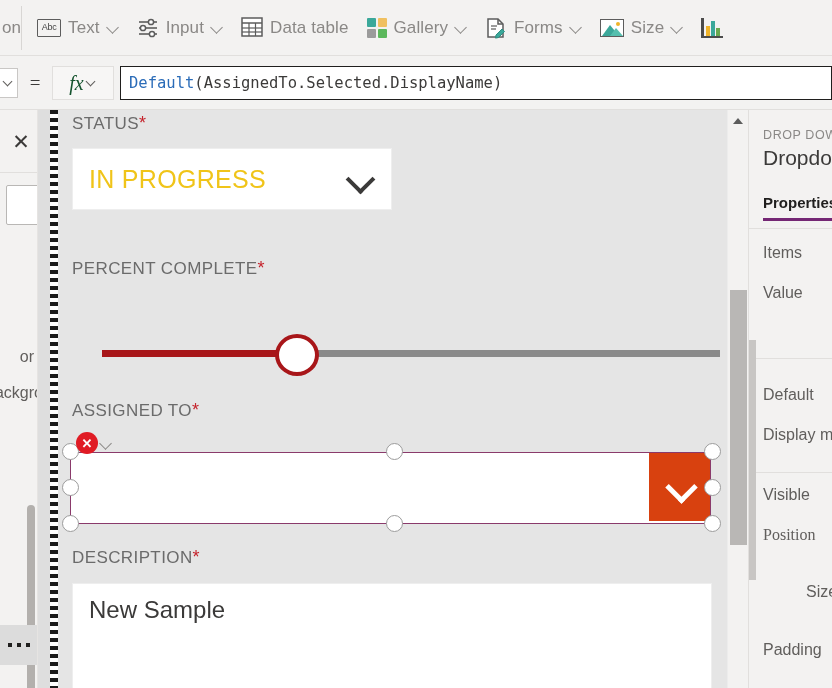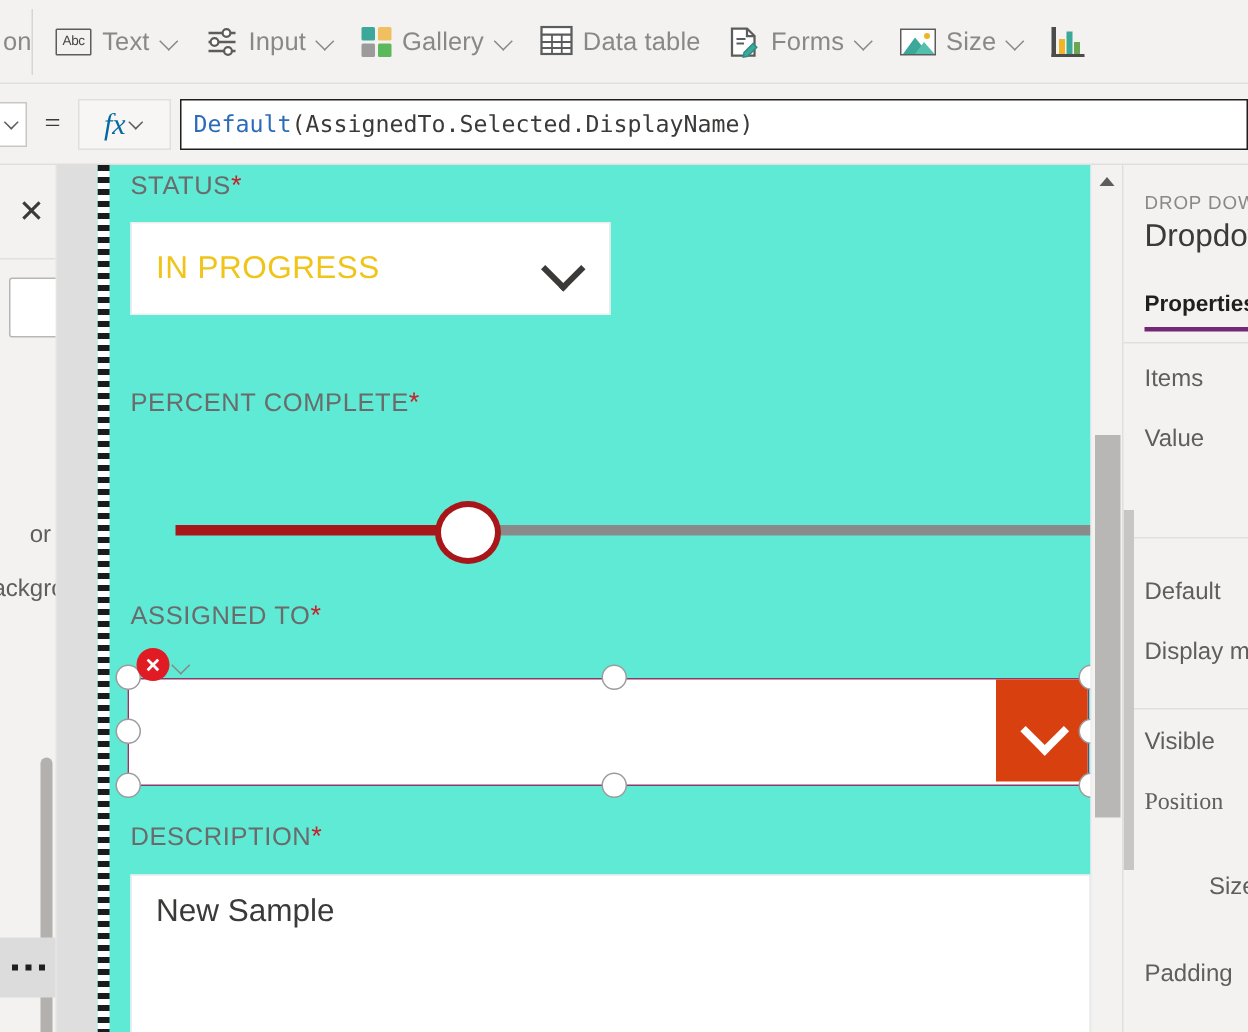--- a/index.html
+++ b/index.html
@@ -82,21 +82,21 @@
   .fx-eq {
     width:34px; text-align:center; font-size:19px; color:#3b3a39;
     font-family:"Liberation Serif", serif;
   }
   .fx-fx {
     width:62px; height:34px; border:1px solid #e1dfdd; background:#f7f6f5;
     display:flex; align-items:center; justify-content:center; gap:3px;
   }
   .fx-fx .glyph {
     font-family:"Liberation Serif", serif; font-style:italic;
-    font-size:20px; color:#0369a1; line-height:1;
+    font-size:20px; color:#14532d; line-height:1;
   }
   .fx-fx .rb-caret { width:10px;height:10px; }
   .fx-fx .rb-caret::before { width:6px;height:6px;border-color:#605e5c; left:0; top:1px;}
   .fx-input {
     flex:1; height:34px; background:#fff; border:1px solid #201f1e;
     margin-left:6px; margin-right:0;
     display:flex; align-items:center; padding-left:8px;
     font-family:"DejaVu Sans Mono", monospace; font-size:15.5px;
     color:#3b3a39; white-space:nowrap; overflow:hidden;
   }
@@ -130,43 +130,43 @@
   .lp-more i { width:4px; height:4px; background:#201f1e; display:block; }
 
   
   .leftstrip {
     position:absolute; left:38px; top:110px; width:27px; height:578px;
     background:#dedede;
   }
 
   
   .canvas {
-    position:absolute; left:65px; top:110px; width:683px; height:578px;
-    background:#5eead4; overflow:hidden;
+    position:absolute; left:50px; top:110px; width:683px; height:578px;
+    background:#e5e5e5; overflow:hidden;
   }
   
   .canvas-edge {
     position:absolute; left:0; top:0; width:8px; height:578px;
     background:repeating-linear-gradient(to bottom,#1b1b1b 0 4px,#ffffff 4px 8px);
   }
 
   .field-label {
     position:absolute; font-size:17px; color:#6b6b6b; letter-spacing:.4px;
     white-space:nowrap; font-family:"Liberation Sans", sans-serif;
   }
   .req { color:#c5232c; font-size:18px; }
 
   
   .status-box {
     position:absolute; left:22px; top:38px; width:320px; height:62px;
     background:#ffffff; border:1px solid #eeeeee;
     display:flex; align-items:center; justify-content:space-between;
     padding:0 16px 0 16px;
   }
-  .status-val { font-size:21px; color:#f0c419; letter-spacing:.3px; }
+  .status-val { font-size:25px; color:#f0c419; letter-spacing:.3px; }
   .chev-dark {
     width:30px; height:30px; position:relative; flex:none;
   }
   .chev-dark::before {
     content:""; position:absolute; left:5px; top:5px; width:17px; height:17px;
     border-right:4px solid #3b3a39; border-bottom:4px solid #3b3a39;
     transform:rotate(45deg);
   }
 
   
@@ -210,21 +210,21 @@
     content:""; position:absolute; left:1px; top:2px; width:8px;height:8px;
     border-right:1.6px solid #8a8886; border-bottom:1.6px solid #8a8886;
     transform:rotate(45deg);
   }
 
   
   .desc-box {
     position:absolute; left:22px; top:473px; width:640px; height:115px;
     background:#ffffff; border:1px solid #eeeeee; padding:12px 16px;
   }
-  .desc-val { font-size:21px; color:#3b3a39; }
+  .desc-val { font-size:24px; color:#3b3a39; }
 
   
   .cv-scroll {
     position:absolute; left:727px; top:110px; width:21px; height:578px;
     background:#f3f2f1; border-left:1px solid #ececec;
   }
   .cv-arrow {
     position:absolute; left:5px; top:8px; width:0;height:0;
     border-left:5px solid transparent; border-right:5px solid transparent;
     border-bottom:6px solid #5c5c5c;
@@ -288,42 +288,42 @@
           <circle cx="14" cy="5" r="2.6" fill="#fff" stroke="#5c5c5c" stroke-width="1.5"></circle>
           <circle cx="6" cy="11" r="2.6" fill="#fff" stroke="#5c5c5c" stroke-width="1.5"></circle>
           <circle cx="15" cy="17" r="2.6" fill="#fff" stroke="#5c5c5c" stroke-width="1.5"></circle>
         </svg>
       </span>
       <span class="rb-label">Input</span>
       <span class="rb-caret"></span>
     </div>
 
     <div class="rb-item">
-      <span class="rb-ico ico-gallery">
-        <i style="background:#3ba89a"></i>
-          <i style="background:#f0c060"></i>
-        <i style="background:#9b9b9b"></i>
-          <i style="background:#5cb85c"></i>
-      </span>
-      <span class="rb-label">Gallery</span>
-      <span class="rb-caret"></span>
-    </div>
-
-    <div class="rb-item">
       <span class="rb-ico">
         <svg width="22" height="20" viewBox="0 0 22 20">
           <rect x="1" y="1" width="20" height="18" fill="#fff" stroke="#5c5c5c" stroke-width="1.5"></rect>
           <line x1="1" y1="6" x2="21" y2="6" stroke="#5c5c5c" stroke-width="1.5"></line>
           <line x1="1" y1="11" x2="21" y2="11" stroke="#5c5c5c" stroke-width="1.2"></line>
           <line x1="1" y1="15" x2="21" y2="15" stroke="#5c5c5c" stroke-width="1.2"></line>
           <line x1="8" y1="6" x2="8" y2="19" stroke="#5c5c5c" stroke-width="1.2"></line>
           <line x1="14.5" y1="6" x2="14.5" y2="19" stroke="#5c5c5c" stroke-width="1.2"></line>
         </svg>
       </span>
       <span class="rb-label">Data table</span>
+    </div>
+
+    <div class="rb-item">
+      <span class="rb-ico ico-gallery">
+        <i style="background:#3ba89a"></i>
+          <i style="background:#f0c060"></i>
+        <i style="background:#9b9b9b"></i>
+          <i style="background:#5cb85c"></i>
+      </span>
+      <span class="rb-label">Gallery</span>
+      <span class="rb-caret"></span>
     </div>
 
     <div class="rb-item">
       <span class="rb-ico">
         <svg width="22" height="22" viewBox="0 0 22 22">
           <path d="M3 2 h10 l5 5 v13 H3 Z" fill="#fff" stroke="#5c5c5c" stroke-width="1.5"></path>
           <path d="M13 2 v5 h5" fill="none" stroke="#5c5c5c" stroke-width="1.5"></path>
           <line x1="6" y1="9" x2="12" y2="9" stroke="#5c5c5c" stroke-width="1.2"></line>
           <line x1="6" y1="12" x2="11" y2="12" stroke="#5c5c5c" stroke-width="1.2"></line>
           <path d="M11 18 l6-6 2.5 2.5 -6 6 -3 .6 Z" fill="#3ba89a" stroke="#2e8d81" stroke-width="1"></path>

